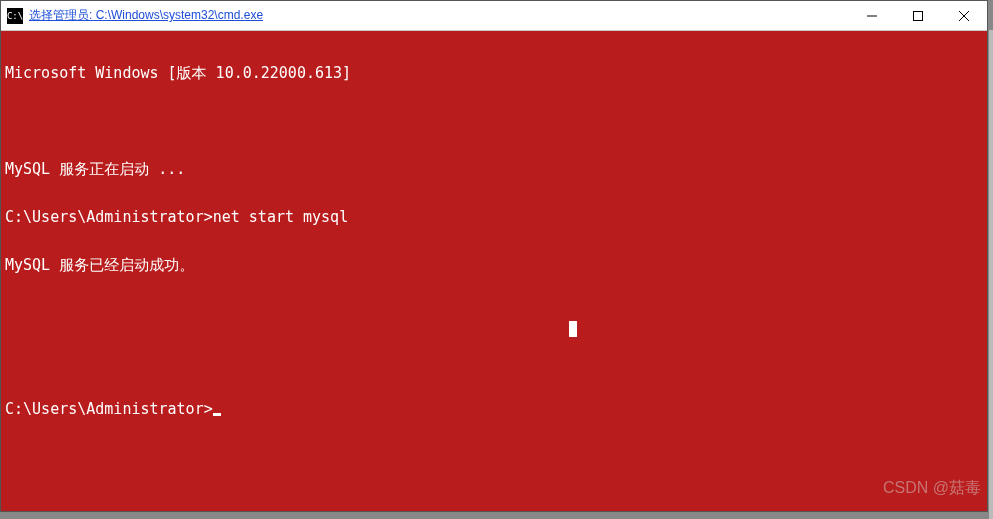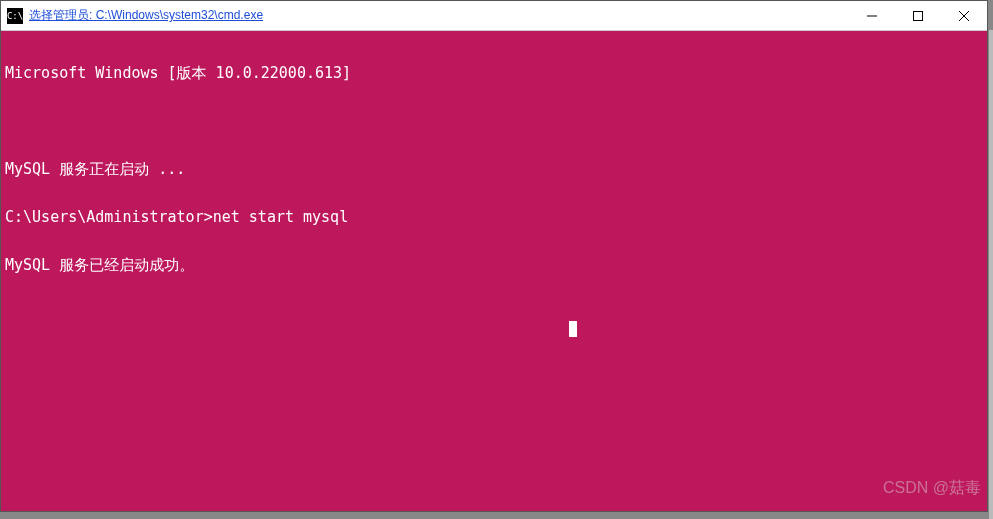--- a/index.html
+++ b/index.html
@@ -66,21 +66,21 @@
       align-items: center;
       justify-content: center;
       color: #000;
     }
     .titlebar-btn svg {
       width: 10px;
       height: 10px;
     }
     .terminal {
       flex: 1;
-      background: #be185d;
+      background: #b91c1c;
       color: #fff;
       font-family: "NSimSun", "SimSun", Consolas, monospace;
       font-size: 15px;
       line-height: 16px;
       padding: 2px 4px;
       white-space: pre;
       overflow: hidden;
       position: relative;
     }
     .term-line {
@@ -148,19 +148,20 @@
     </div>
   </div>
   <div class="terminal">
     <div class="term-line">Microsoft Windows [版本 10.0.22000.613]</div>
     <div class="term-line"></div>
     <div class="term-line">MySQL 服务正在启动 ...</div>
     <div class="term-line">C:\Users\Administrator&gt;net start mysql</div>
     <div class="term-line">MySQL 服务已经启动成功。</div>
     <div class="term-line"></div>
     <div class="term-line"></div>
+    <div class="term-line"><span>C:\Users\Administrator&gt;</span><span class="cursor"></span></div>
     <div class="text-cursor-block"></div>
   </div>
 </div>
 
 <div class="scrollbar-right"></div>
 
 <div class="watermark">CSDN @菇毒</div>
 
 </body></html>

